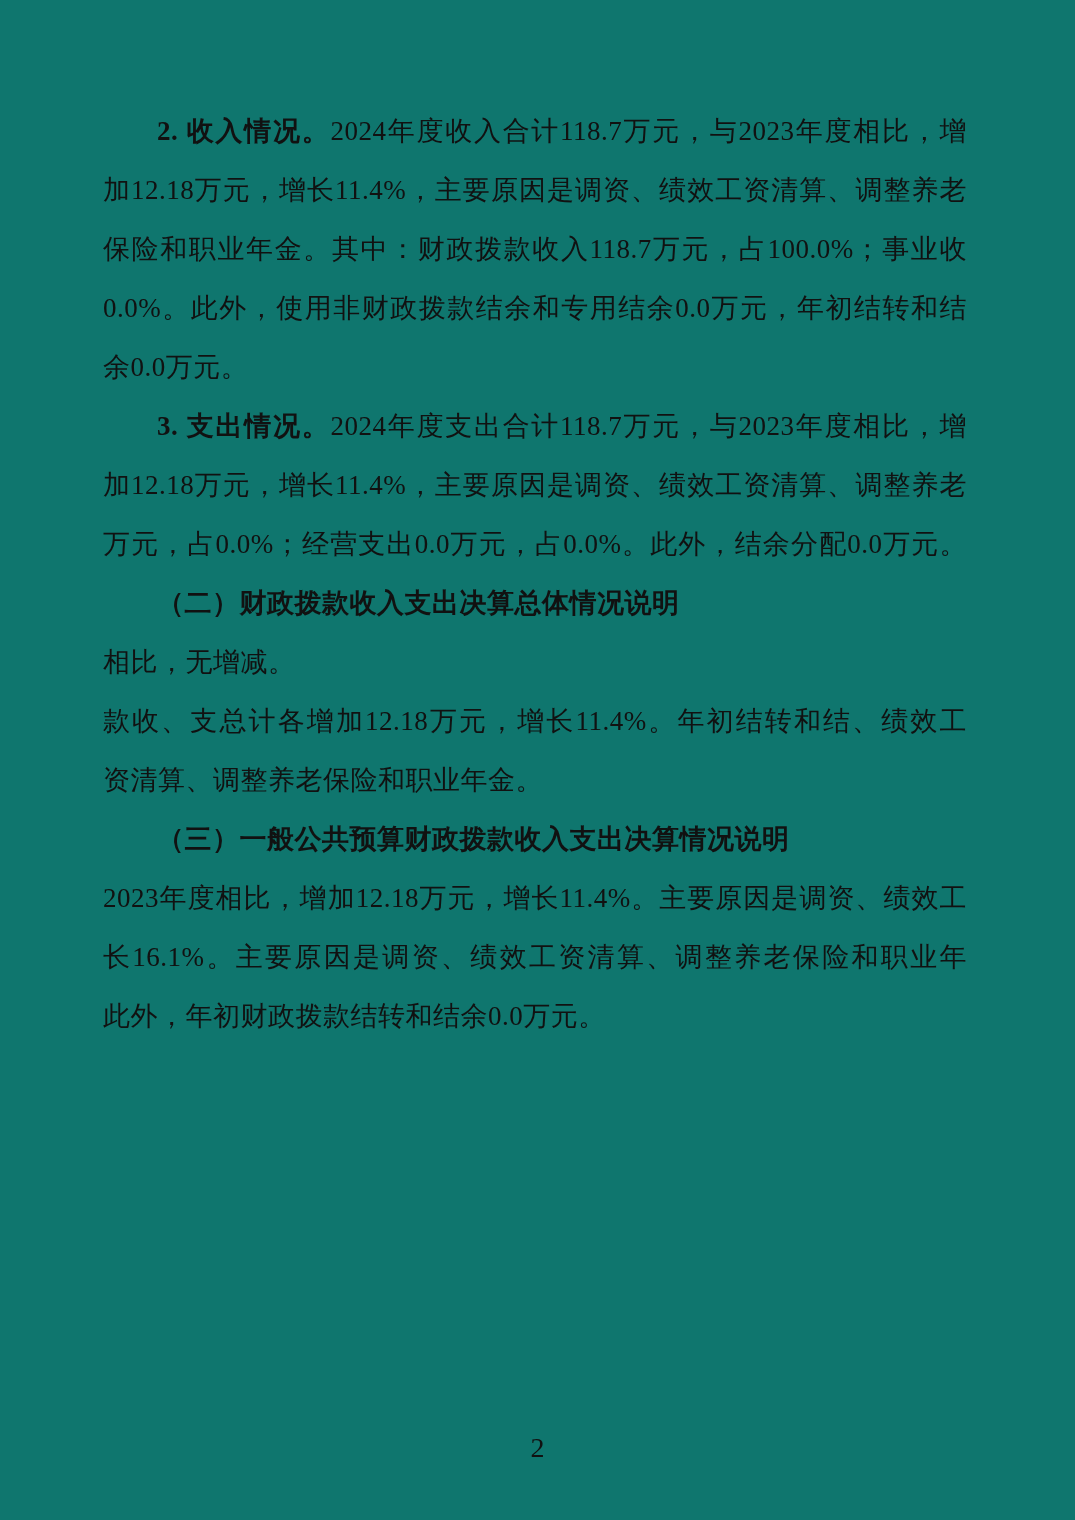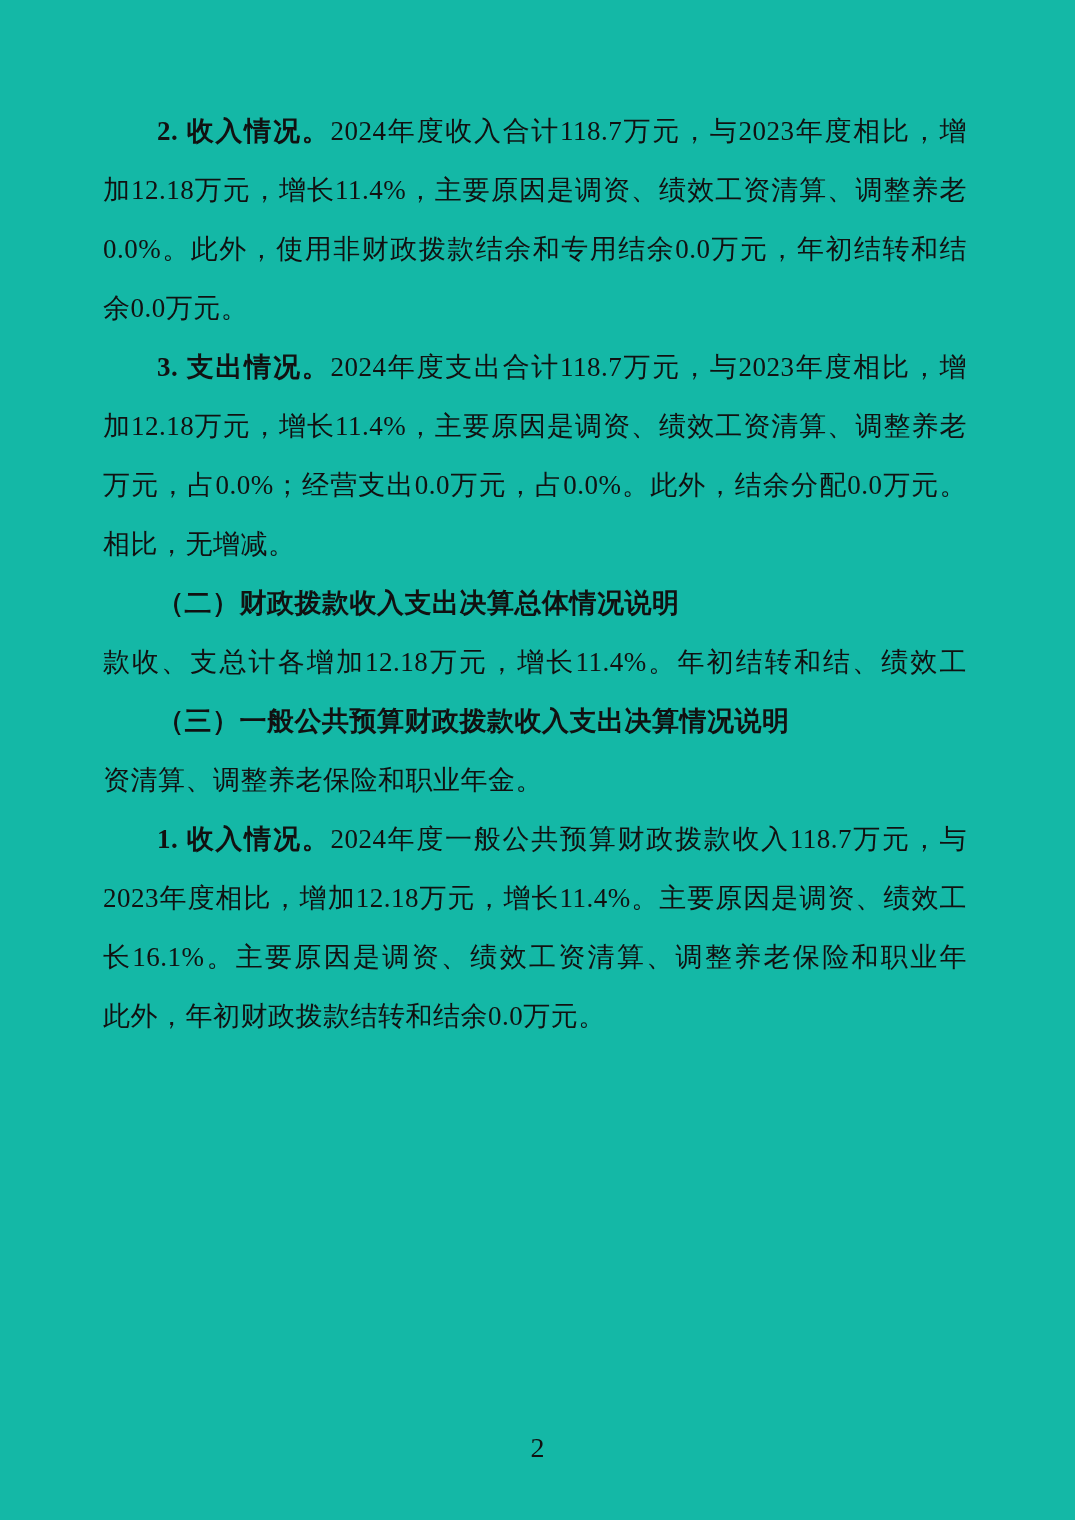--- a/index.html
+++ b/index.html
@@ -8,21 +8,21 @@
     background: #ffffff;
     color: #111111;
     font-family: "Liberation Serif", "DejaVu Serif", serif;
     position: relative;
     overflow: hidden;
   }
   .page {
     position: absolute;
     left: 0; top: 0;
     width: 1075px; height: 1520px;
-    background: #14b8a6;
+    background: #0f766e;
   }
   .body-text {
     position: absolute;
     left: 103px;
     top: 102px;
     width: 864px;
   }
   .line {
     font-size: 27px;
     line-height: 59px;
@@ -60,37 +60,37 @@
   }
 </style>
 </head>
 <body>
 
 <div class="page">
   <main class="body-text">
 
     <div class="line first"><span class="label">2. 收入情况。</span><span>2024年度收入合计118.7万元，与2023年度相比，增</span></div>
     <div class="line">加12.18万元，增长11.4%，主要原因是调资、绩效工资清算、调整养老</div>
+    <div class="line">保险和职业年金。其中：财政拨款收入118.7万元，占100.0%；事业收</div>
     <div class="line">0.0%。此外，使用非财政拨款结余和专用结余0.0万元，年初结转和结</div>
     <div class="line end">余0.0万元。</div>
 
     <div class="line first"><span class="label">3. 支出情况。</span><span>2024年度支出合计118.7万元，与2023年度相比，增</span></div>
     <div class="line">加12.18万元，增长11.4%，主要原因是调资、绩效工资清算、调整养老</div>
     <div class="line">万元，占0.0%；经营支出0.0万元，占0.0%。此外，结余分配0.0万元。</div>
 
+    <div class="line heading">（二）财政拨款收入支出决算总体情况说明</div>
+
     <div class="line end">相比，无增减。</div>
 
-    <div class="line heading">（二）财政拨款收入支出决算总体情况说明</div>
+    <div class="line">款收、支总计各增加12.18万元，增长11.4%。年初结转和结、绩效工</div>
+    <div class="line end">资清算、调整养老保险和职业年金。</div>
 
-    <div class="line">款收、支总计各增加12.18万元，增长11.4%。年初结转和结、绩效工</div>
     <div class="line heading">（三）一般公共预算财政拨款收入支出决算情况说明</div>
 
-    <div class="line end">资清算、调整养老保险和职业年金。</div>
-
-    <div class="line first"><span class="label">1. 收入情况。</span><span>2024年度一般公共预算财政拨款收入118.7万元，与</span></div>
     <div class="line">2023年度相比，增加12.18万元，增长11.4%。主要原因是调资、绩效工</div>
     <div class="line">长16.1%。主要原因是调资、绩效工资清算、调整养老保险和职业年金。</div>
     <div class="line end">此外，年初财政拨款结转和结余0.0万元。</div>
 
   </main>
 
   <footer class="footer">
     <span>2</span>
   </footer>
 </div>

